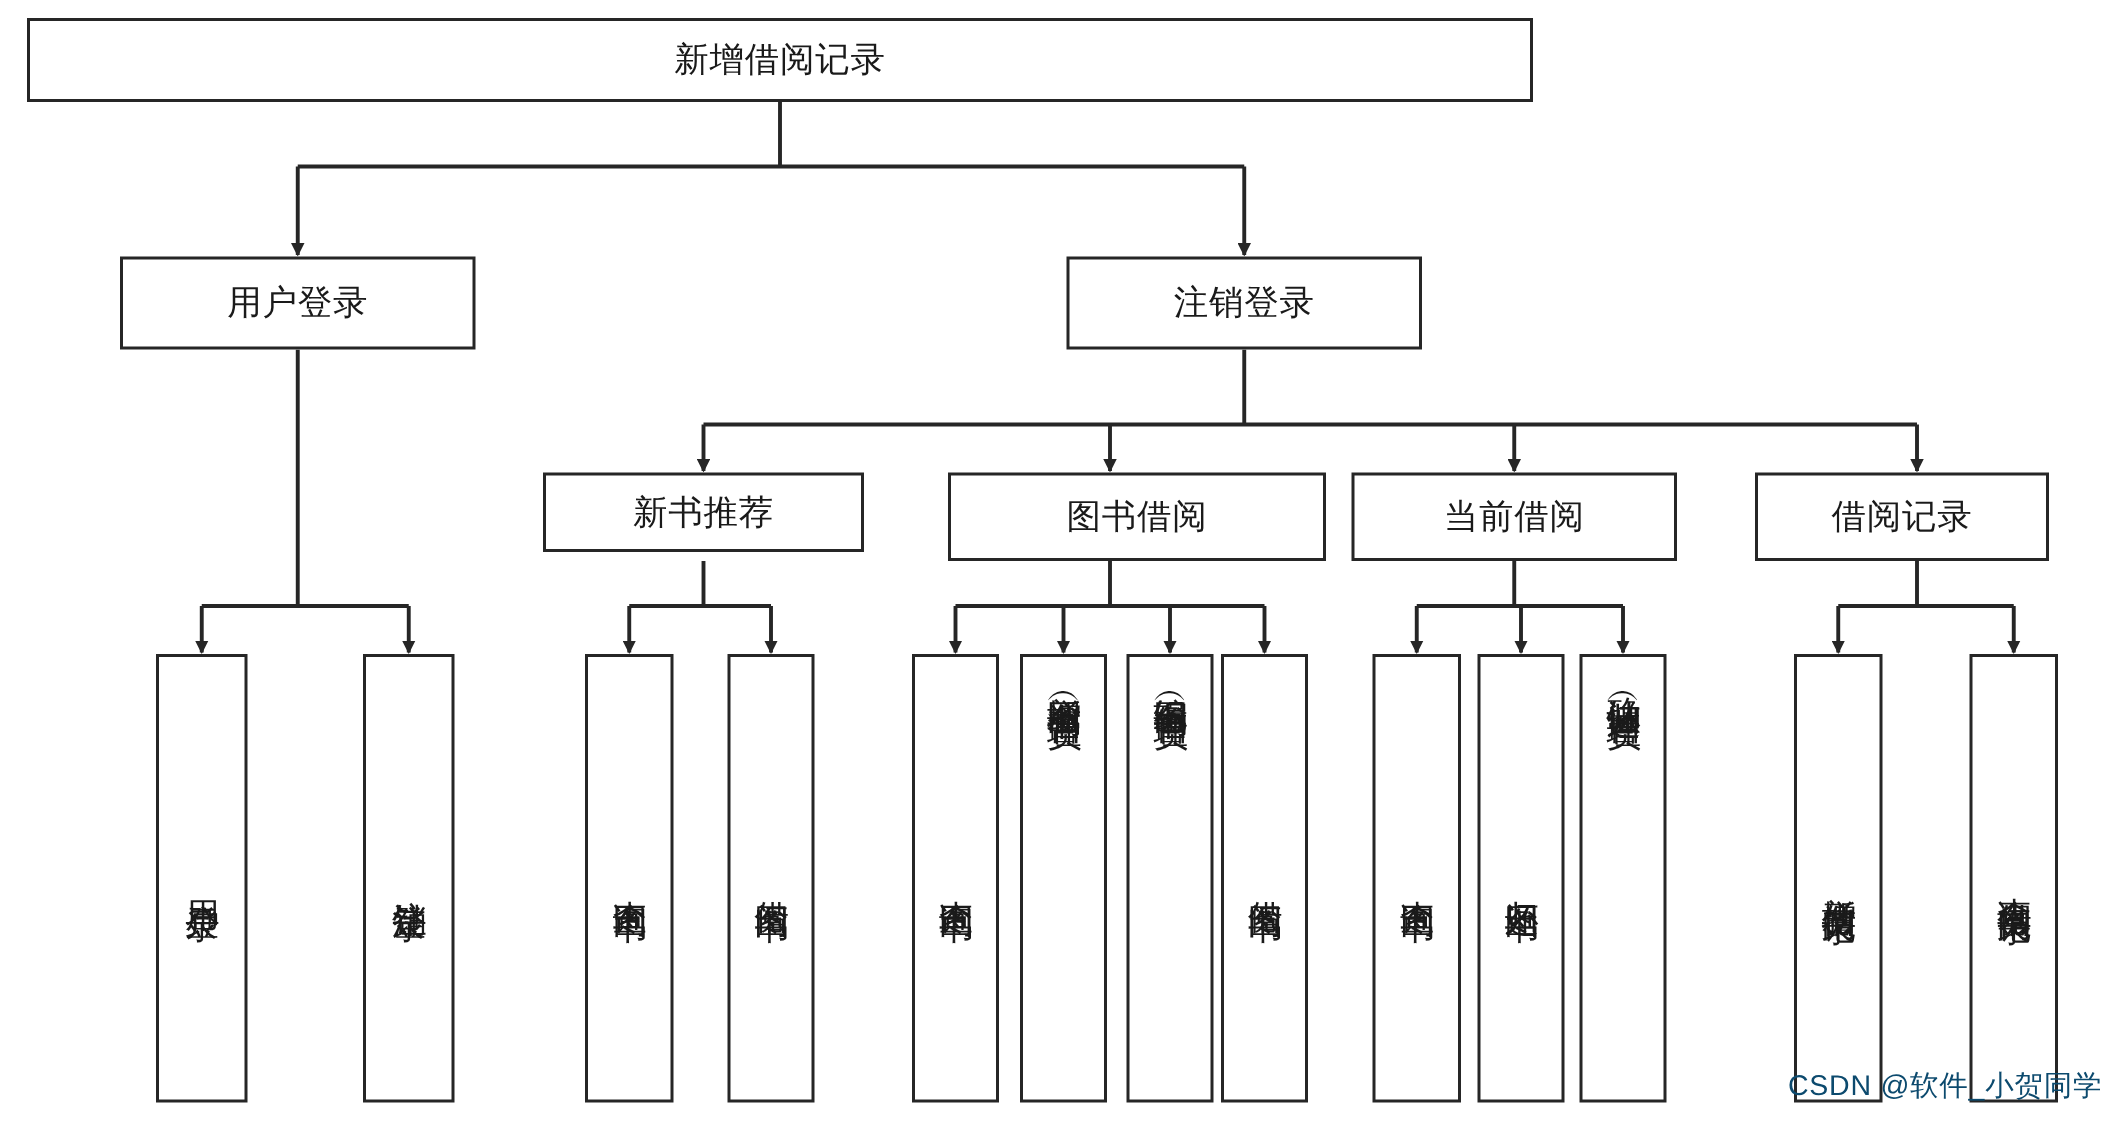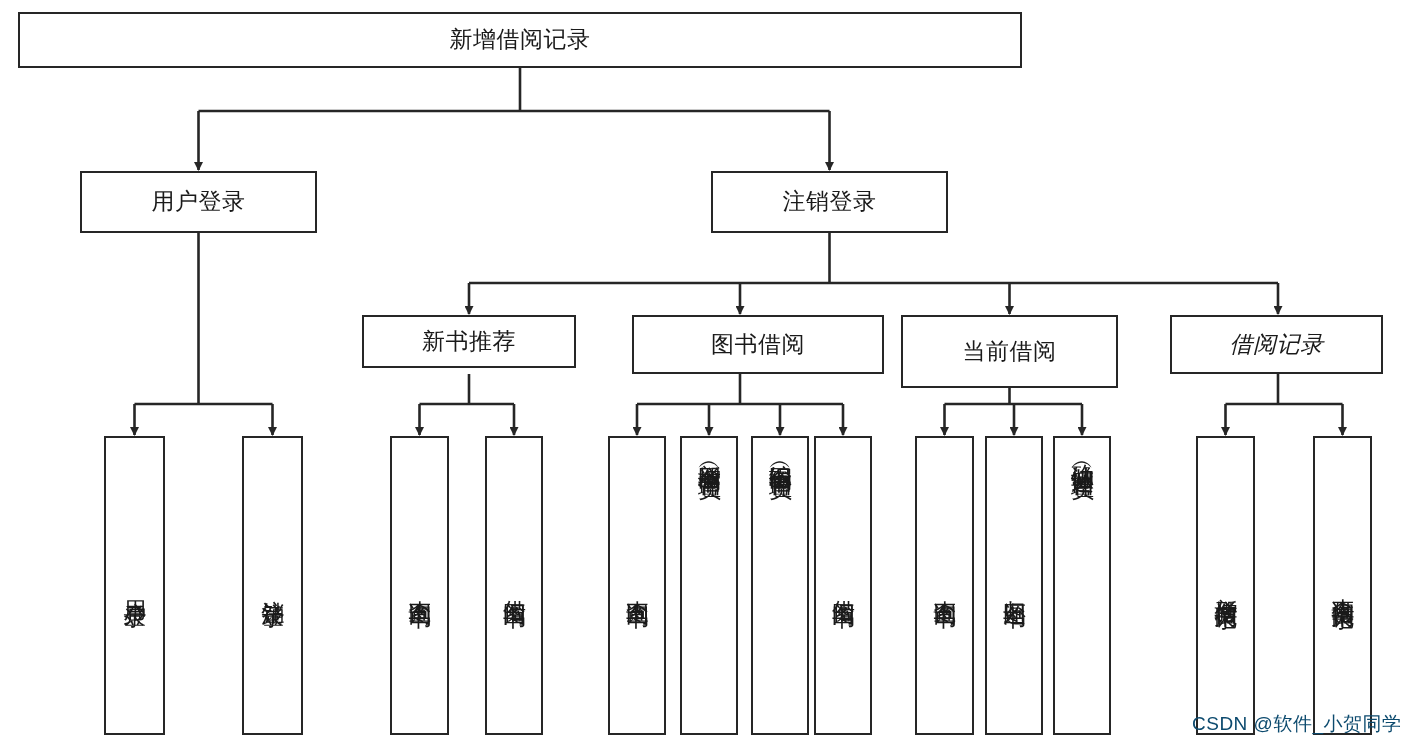--- a/index.html
+++ b/index.html
@@ -130,24 +130,24 @@
       </div>
       <div class="node" style="left: 711px; top: 171px; width: 237px; height: 62px;">
         <span class="label">注销登录</span>
       </div>
       <div class="node" style="left: 362px; top: 315px; width: 214px; height: 53px;">
         <span class="label">新书推荐</span>
       </div>
       <div class="node" style="left: 632px; top: 315px; width: 252px; height: 59px;">
         <span class="label">图书借阅</span>
       </div>
-      <div class="node" style="left: 901px; top: 315px; width: 217px; height: 73px;">
+      <div class="node" style="left: 901px; top: 315px; width: 217px; height: 59px;">
         <span class="label">当前借阅</span>
       </div>
-      <div class="node" style="left: 1170px; top: 315px; width: 213px; height: 59px; font-style: italic;">
+      <div class="node" style="left: 1170px; top: 315px; width: 196px; height: 59px;">
         <span class="label">借阅记录</span>
       </div>
       <div class="node leaf" style="left: 104px; top: 436px; width: 61px; height: 299px;">
         <span class="label">用户登录</span>
       </div>
       <div class="node leaf" style="left: 242px; top: 436px; width: 61px; height: 299px;">
         <span class="label">注销登录</span>
       </div>
       <div class="node leaf" style="left: 390px; top: 436px; width: 59px; height: 299px;">
         <span class="label">查询图书</span>

